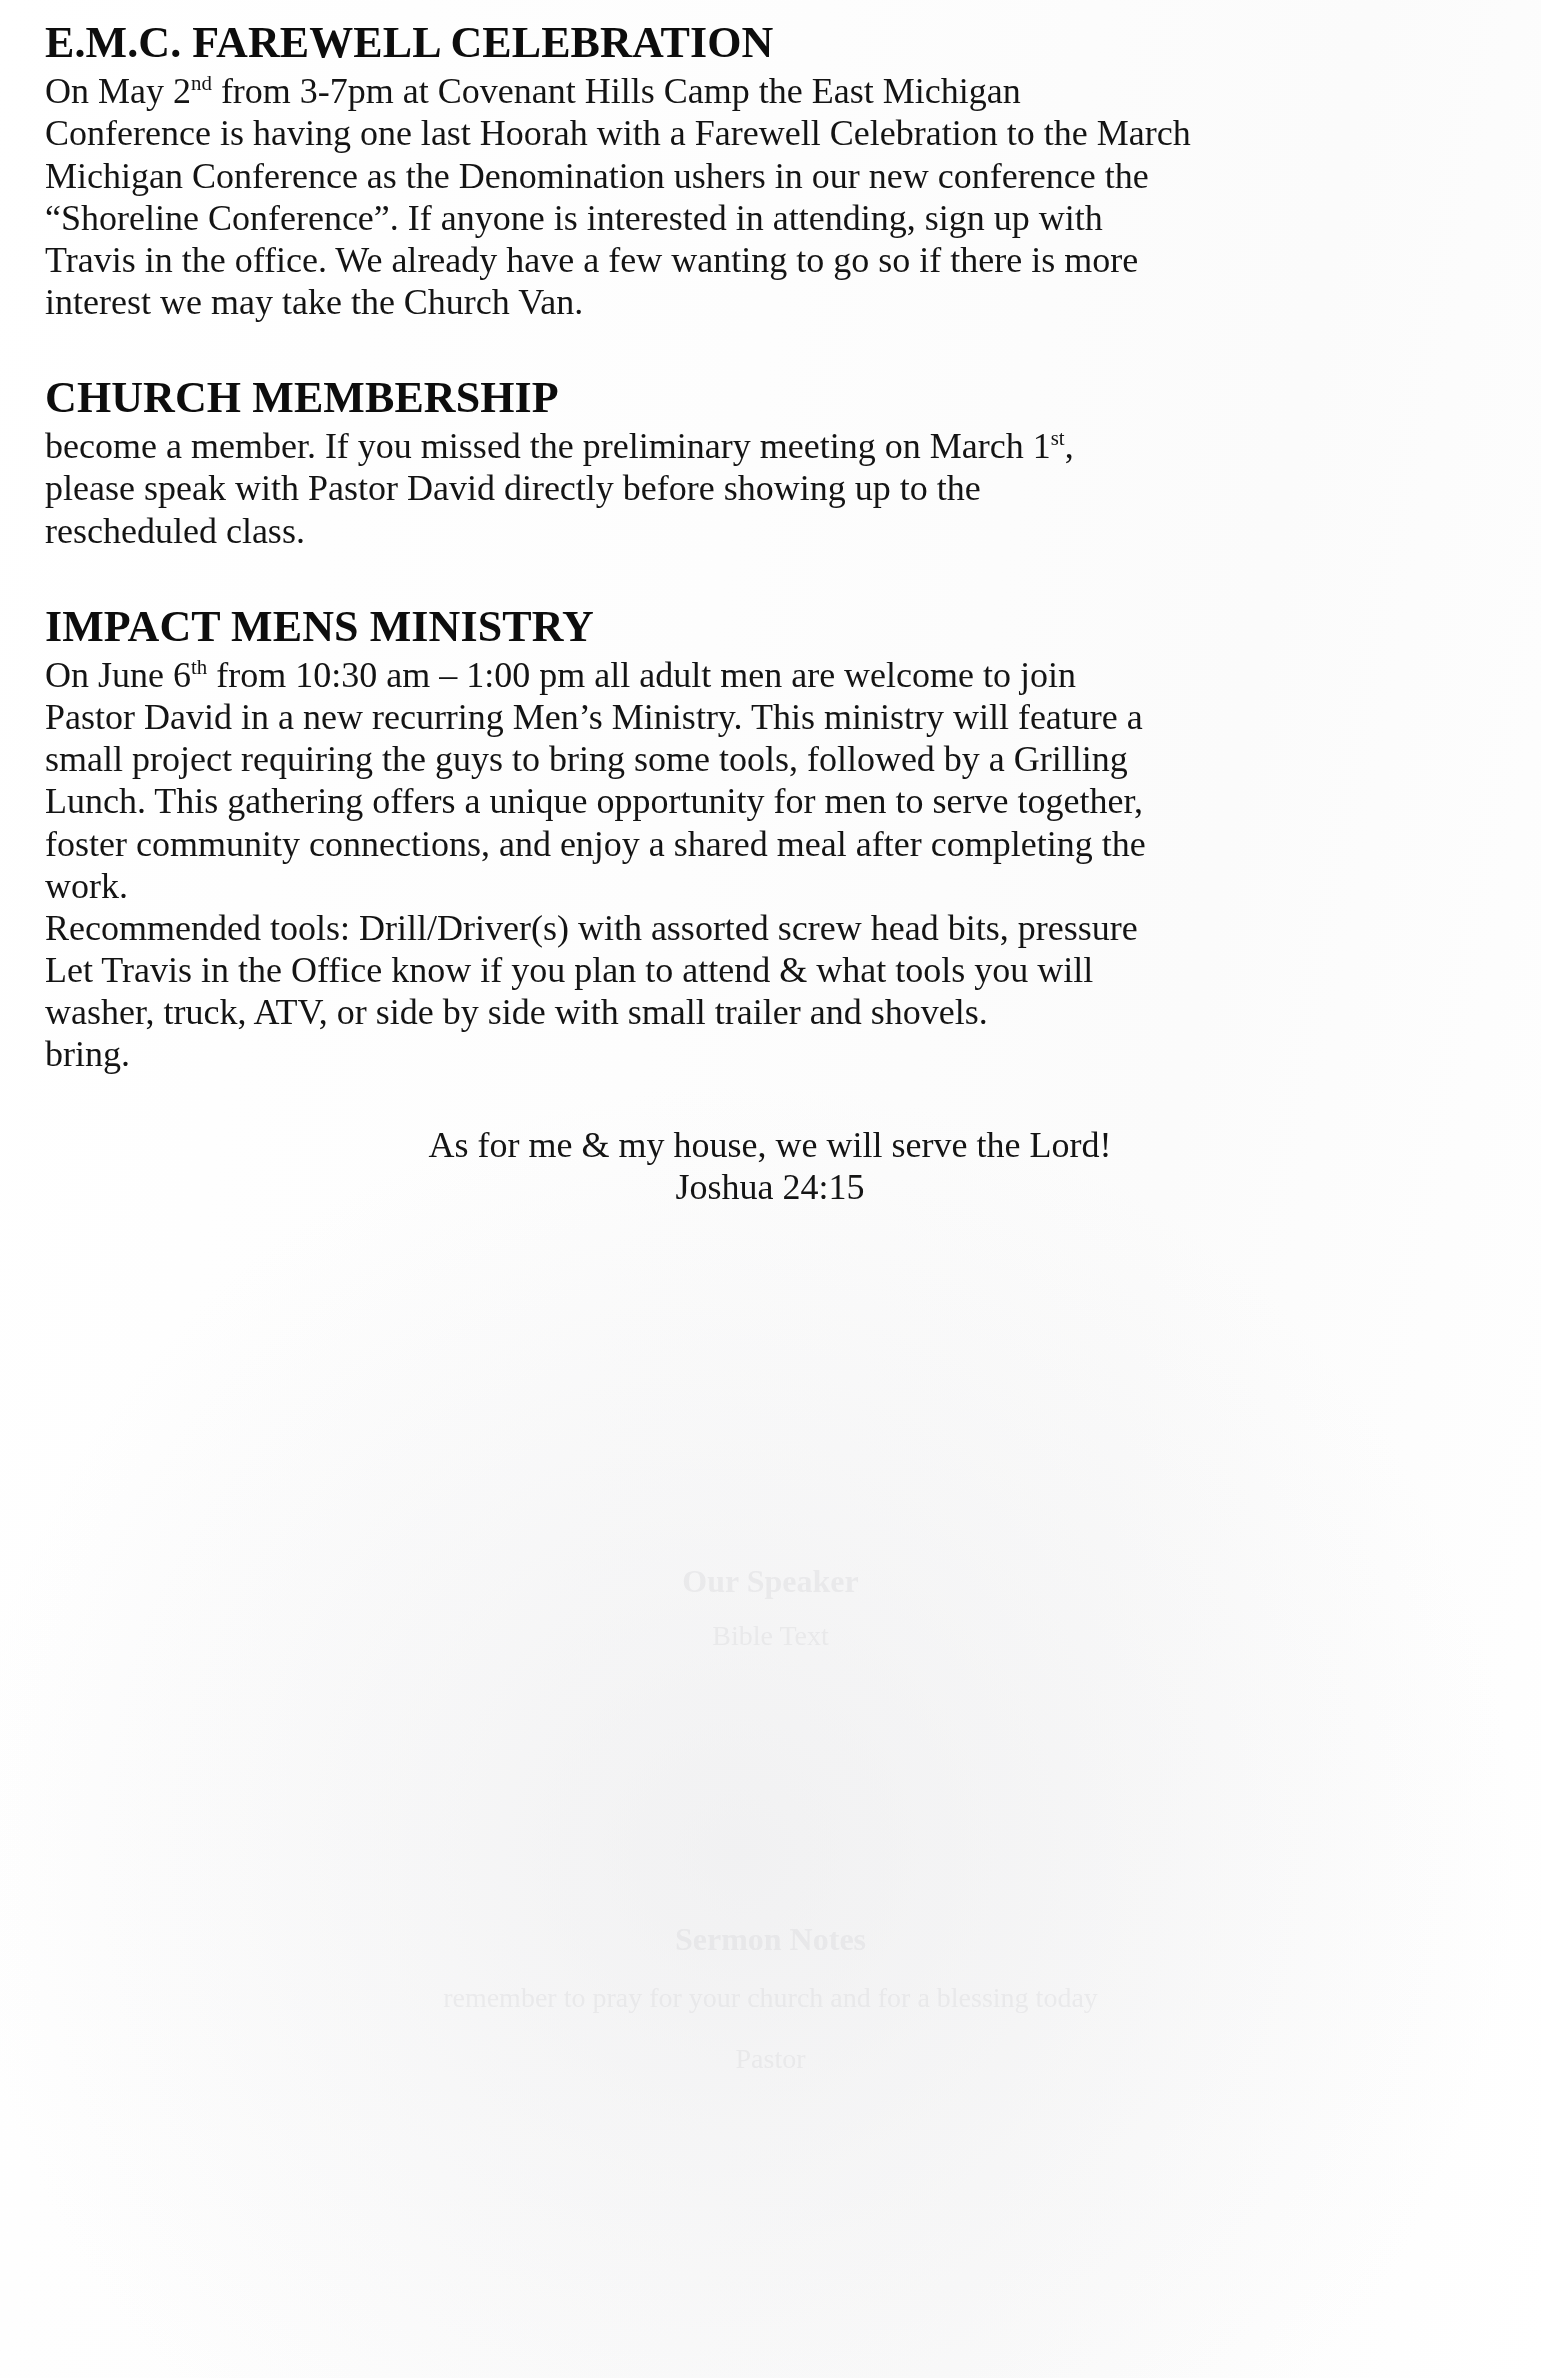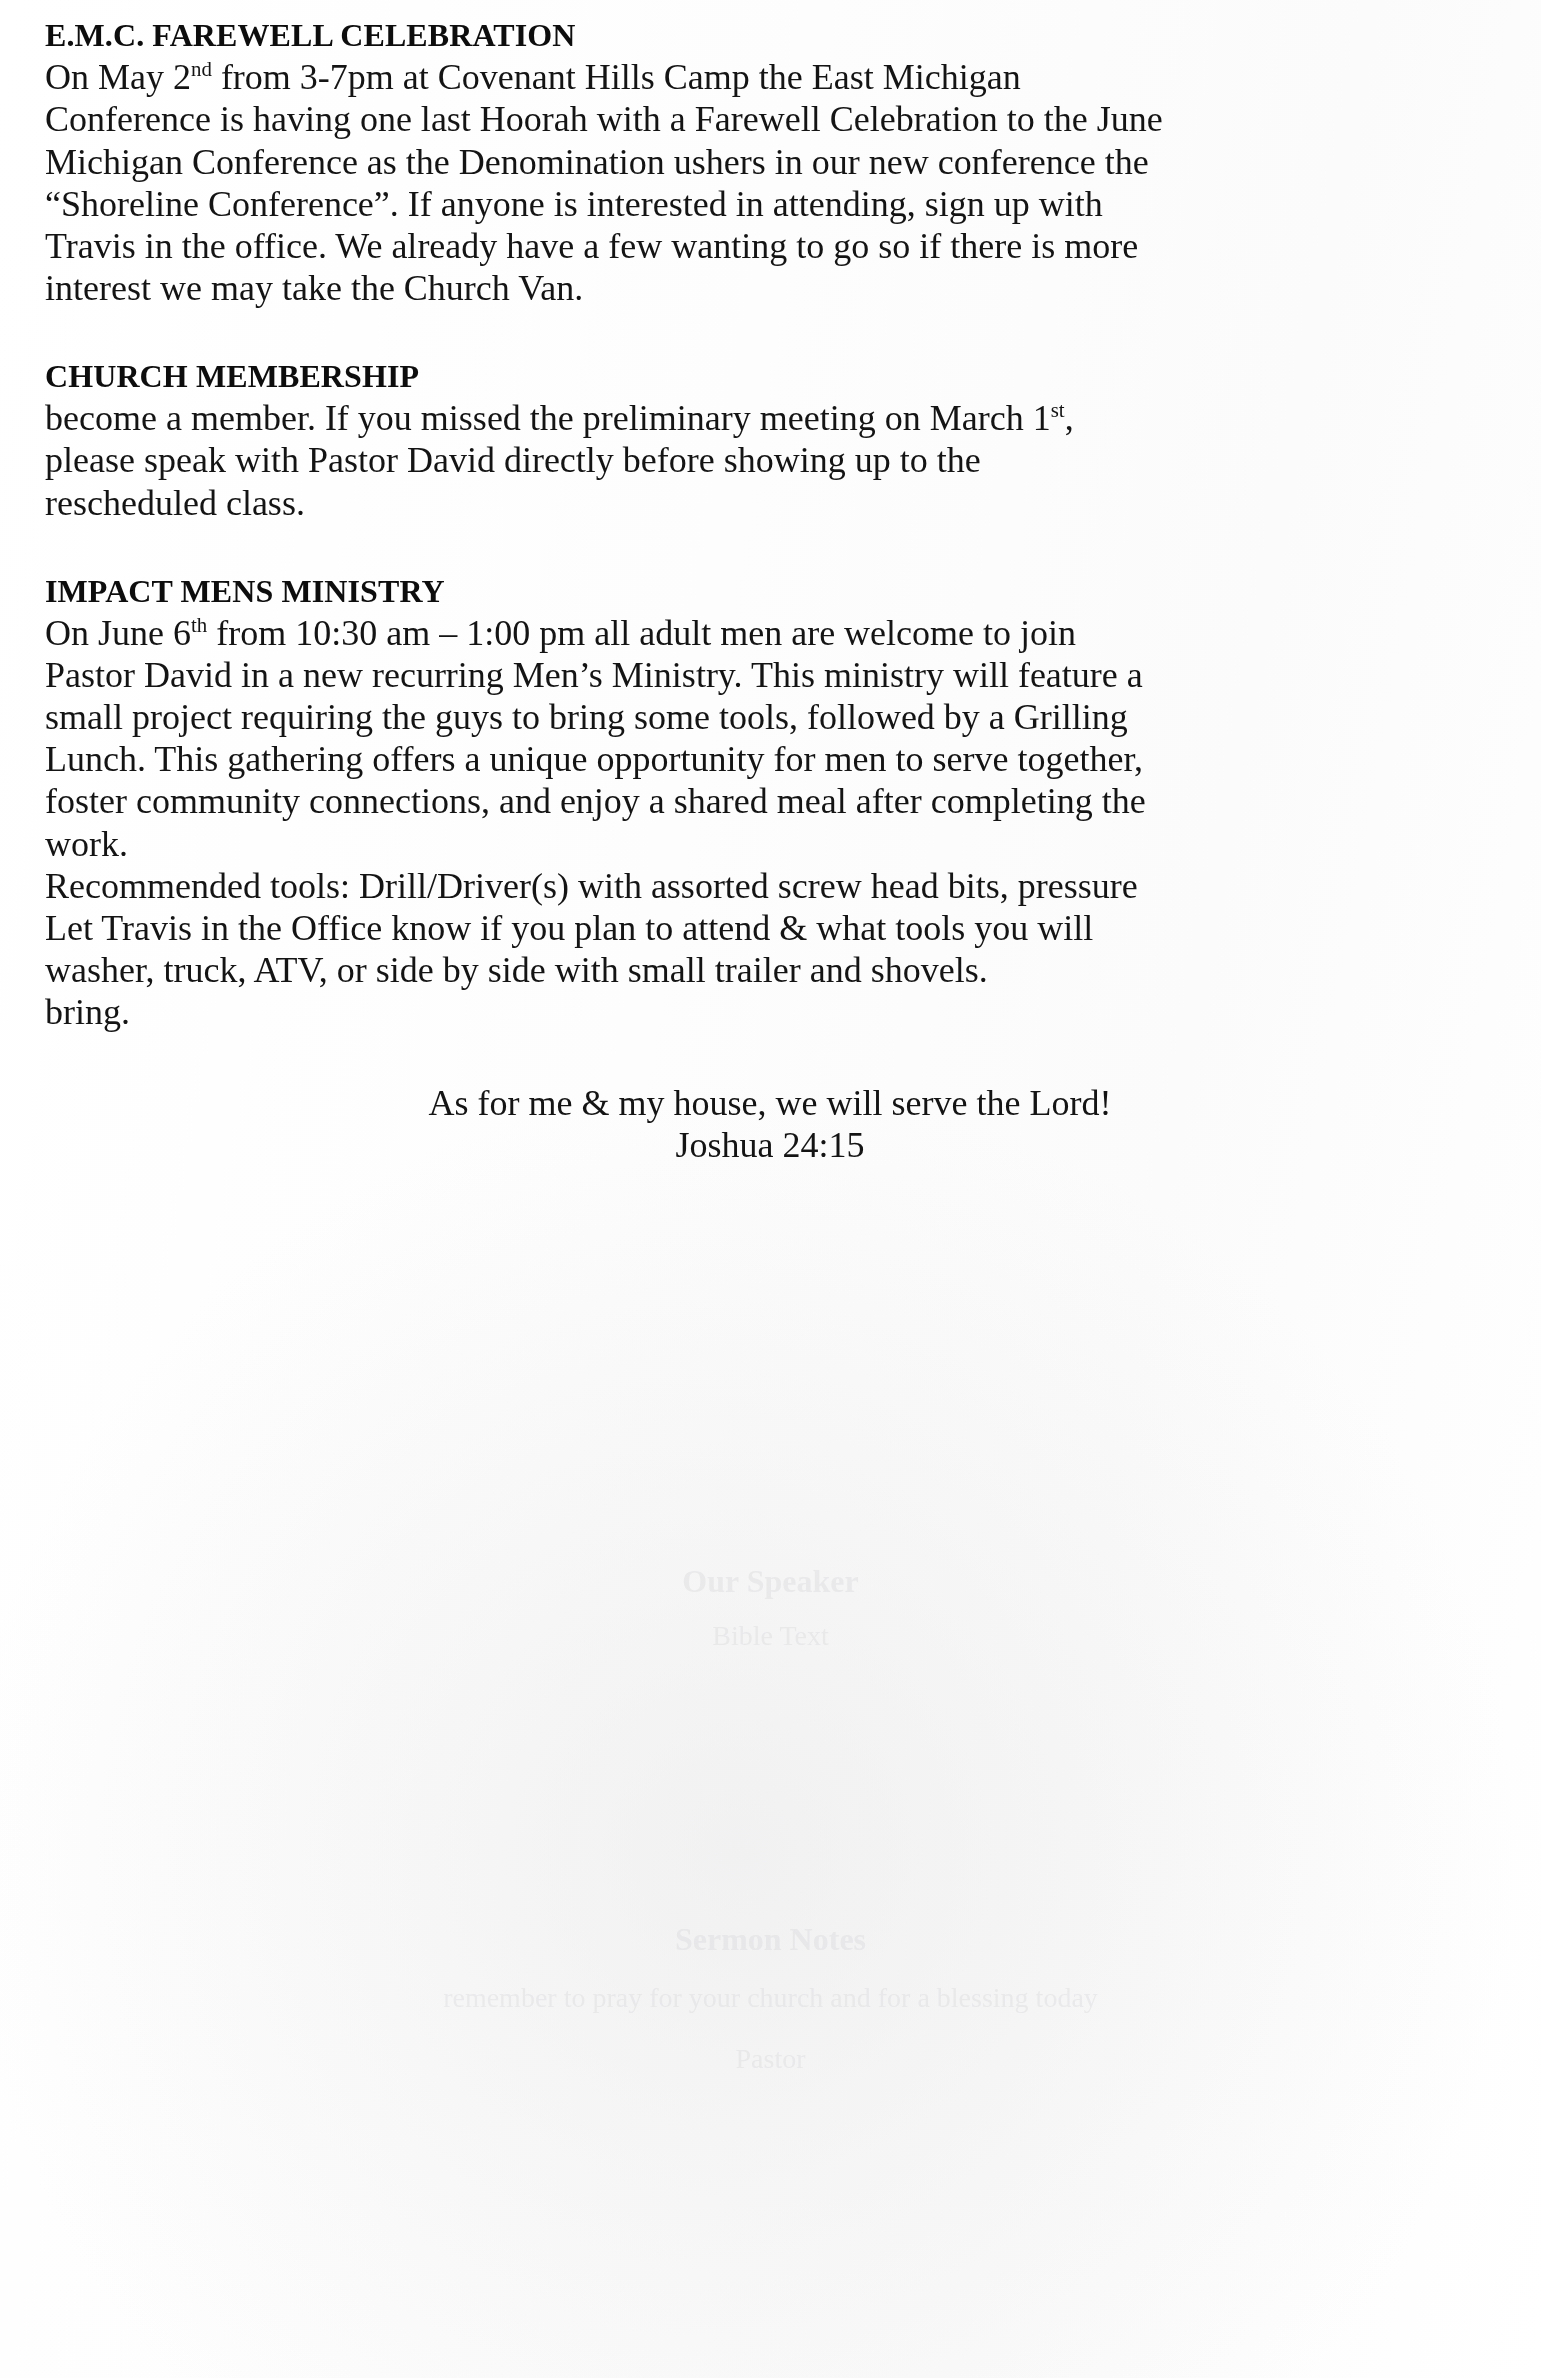--- a/index.html
+++ b/index.html
@@ -34,21 +34,21 @@
   }
 
   .section {
     margin-bottom: 49px;
   }
   .section:last-of-type {
     margin-bottom: 0;
   }
 
   h2.heading {
-    font-size: 32px;
+    font-size: 44px;
     font-weight: bold;
     line-height: 1.17;
     margin: 0 0 1.9px 0;
     letter-spacing: 0.1px;
     color: #0d0d0d;
   }
 
   p.body-line {
     font-size: 36px;
     line-height: 1.17;
@@ -92,21 +92,21 @@
 </head>
 <body>
 
 <div class="paper"></div>
 
 <div class="sheet">
 
   <div class="section">
     <h2 class="heading">E.M.C. FAREWELL CELEBRATION</h2>
     <p class="body-line"><span>On May 2</span><sup>nd</sup><span> from 3-7pm at Covenant Hills Camp the East Michigan</span></p>
-    <p class="body-line">Conference is having one last Hoorah with a Farewell Celebration to the June</p>
+    <p class="body-line">Conference is having one last Hoorah with a Farewell Celebration to the March</p>
     <p class="body-line">Michigan Conference as the Denomination ushers in our new conference the</p>
     <p class="body-line">“Shoreline Conference”. If anyone is interested in attending, sign up with</p>
     <p class="body-line">Travis in the office. We already have a few wanting to go so if there is more</p>
     <p class="body-line">interest we may take the Church Van.</p>
   </div>
 
   <div class="section">
     <h2 class="heading">CHURCH MEMBERSHIP</h2>
     <p class="body-line"><span>become a member. If you missed the preliminary meeting on March 1</span><sup>st</sup><span>,</span></p>
     <p class="body-line">please speak with Pastor David directly before showing up to the</p>

